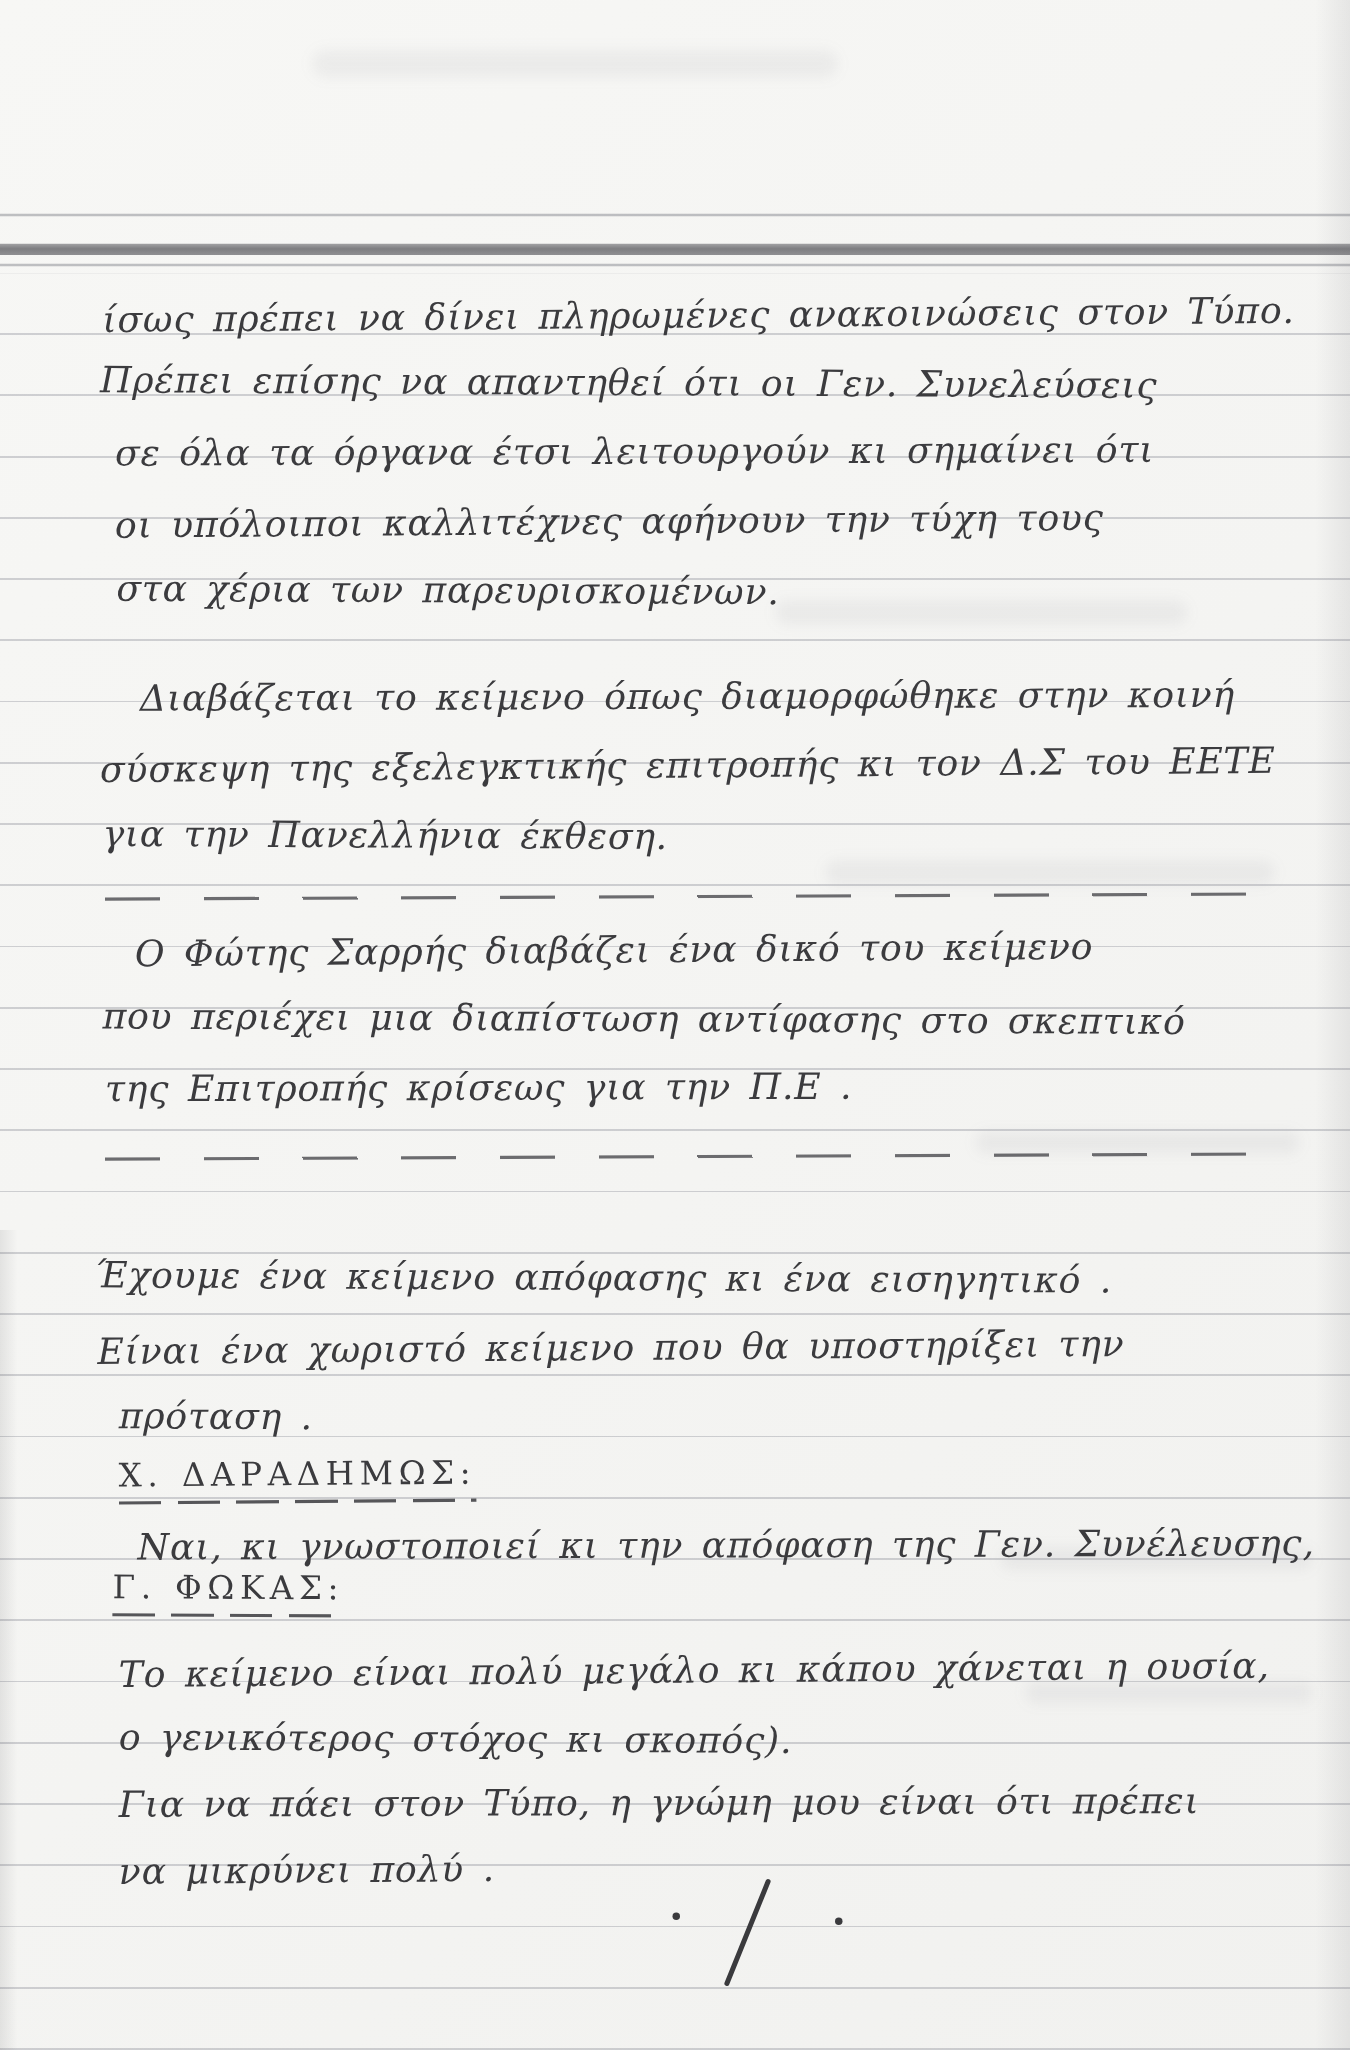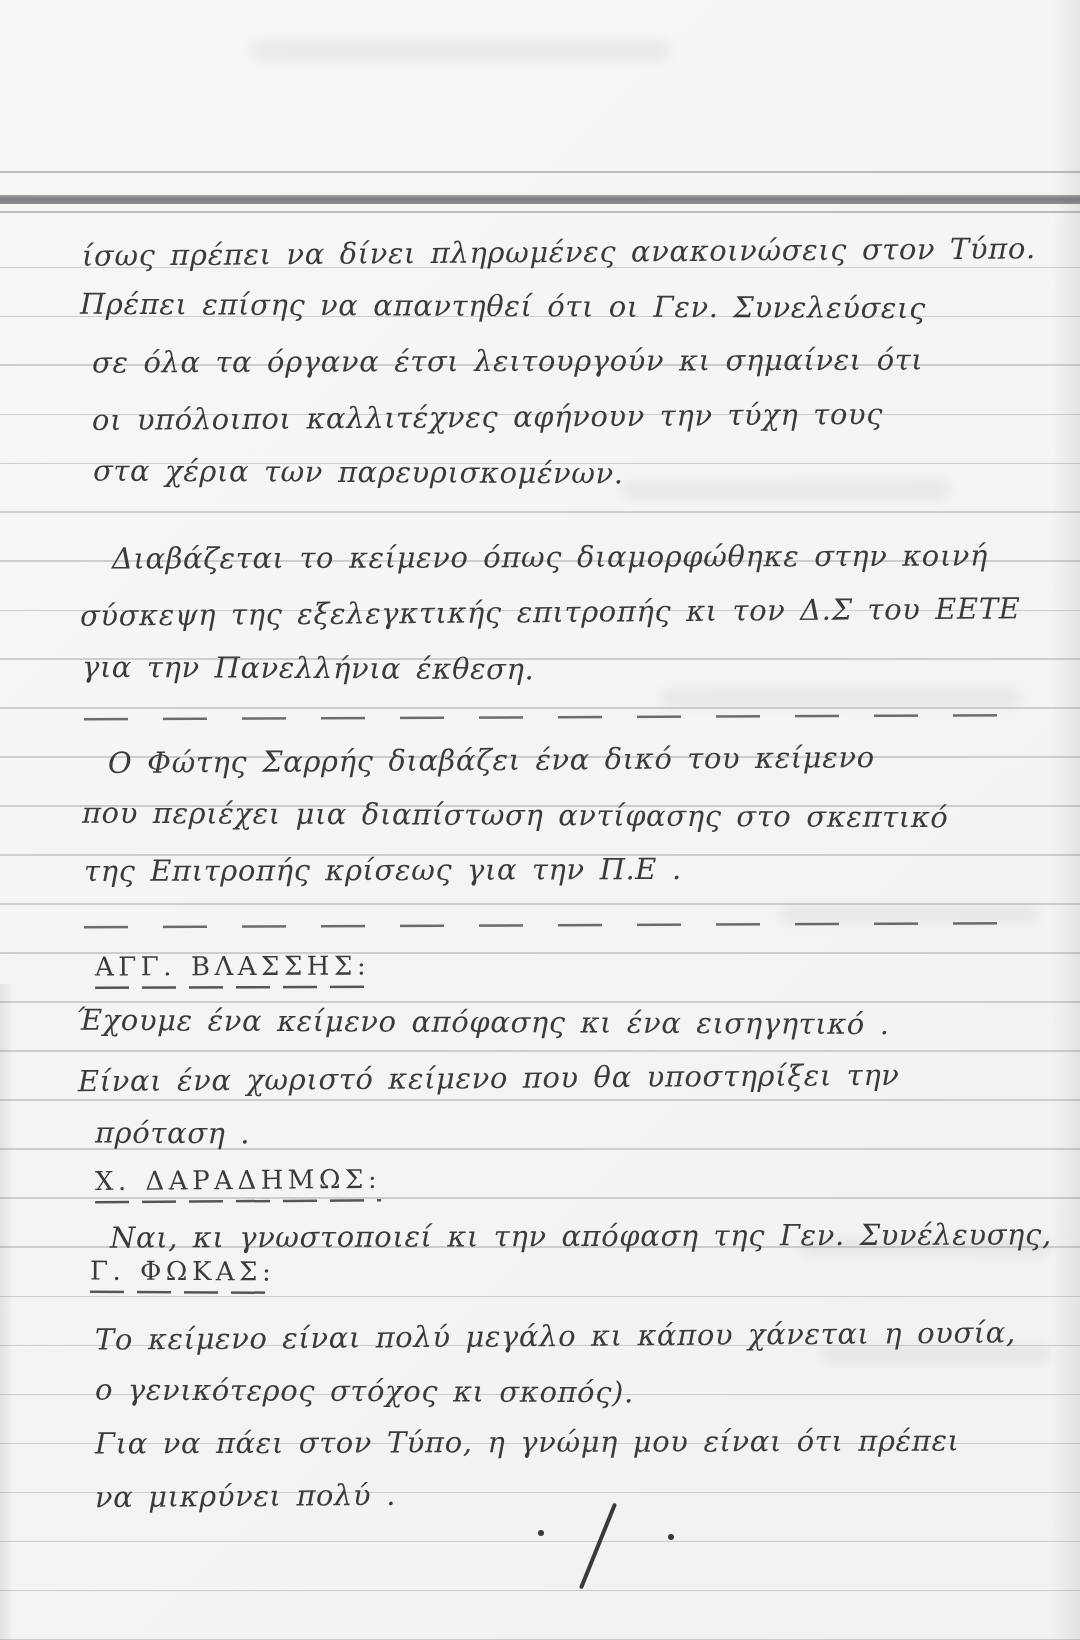--- a/index.html
+++ b/index.html
@@ -119,21 +119,20 @@
   <div class="hw r2" style="left:82px;  top:652px;">για την Πανελλήνια έκθεση.</div>
 
   <div class="sep" style="left:84px; top:716px; width:928px;"></div>
 
   <div class="hw r1" style="left:108px; top:744px;">Ο Φώτης Σαρρής διαβάζει ένα δικό του κείμενο</div>
   <div class="hw r2" style="left:82px;  top:799px;">που περιέχει μια διαπίστωση αντίφασης στο σκεπτικό</div>
   <div class="hw r3" style="left:84px;  top:854px;">της Επιτροπής κρίσεως για την Π.Ε .</div>
 
   <div class="sep" style="left:84px; top:924px; width:930px;"></div>
 
-  <div class="hw speaker r3" style="left:95px; top:952px;">ΑΓΓ. ΒΛΑΣΣΗΣ:</div>
   <div class="hw r2" style="left:76px;  top:1006px;">Έχουμε ένα κείμενο απόφασης κι ένα εισηγητικό .</div>
   <div class="hw r1" style="left:78px;  top:1062px;">Είναι ένα χωριστό κείμενο που θα υποστηρίξει την</div>
   <div class="hw r2" style="left:95px;  top:1117px;">πρόταση .</div>
 
   <div class="hw speaker r1" style="left:95px; top:1166px;">Χ. ΔΑΡΑΔΗΜΩΣ:</div>
   <div class="hw r3" style="left:110px; top:1220px;">Ναι, κι γνωστοποιεί κι την απόφαση της Γεν. Συνέλευσης,</div>
 
   <div class="hw speaker r2" style="left:90px; top:1225px;margin-top:32px;">Γ. ΦΩΚΑΣ:</div>
   <div class="hw r1" style="left:95px;  top:1320px;">Το κείμενο είναι πολύ μεγάλο κι κάπου χάνεται η ουσία,</div>
   <div class="hw r2" style="left:95px;  top:1375px;">ο γενικότερος στόχος κι σκοπός).</div>

